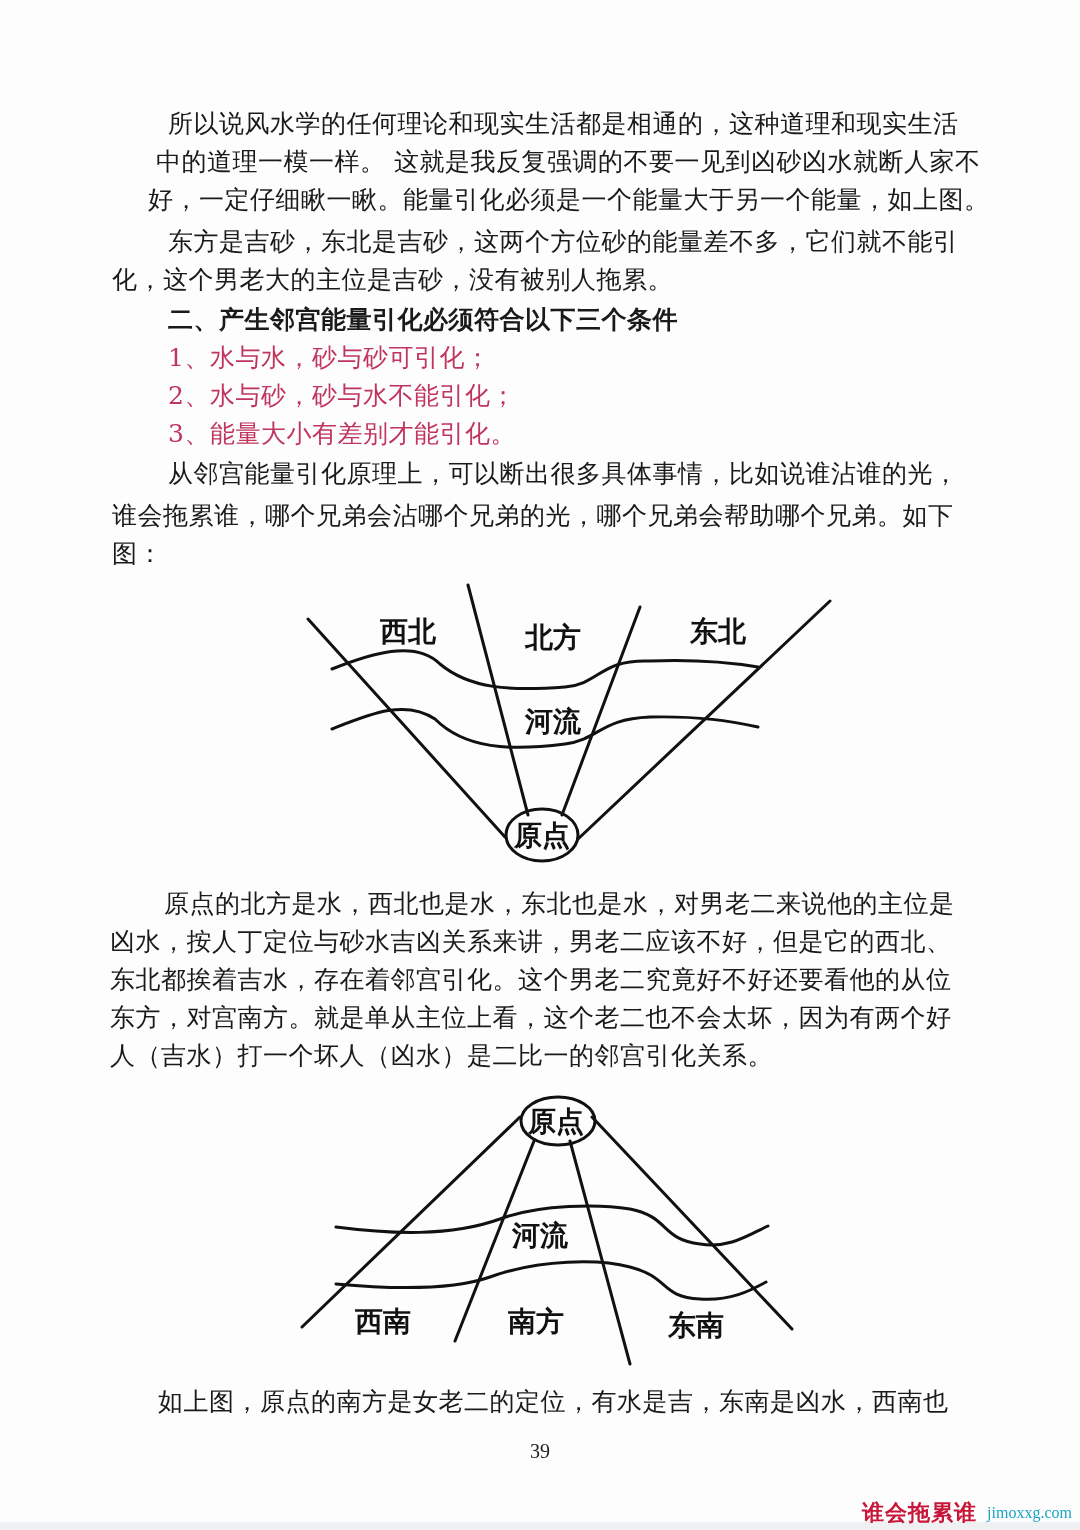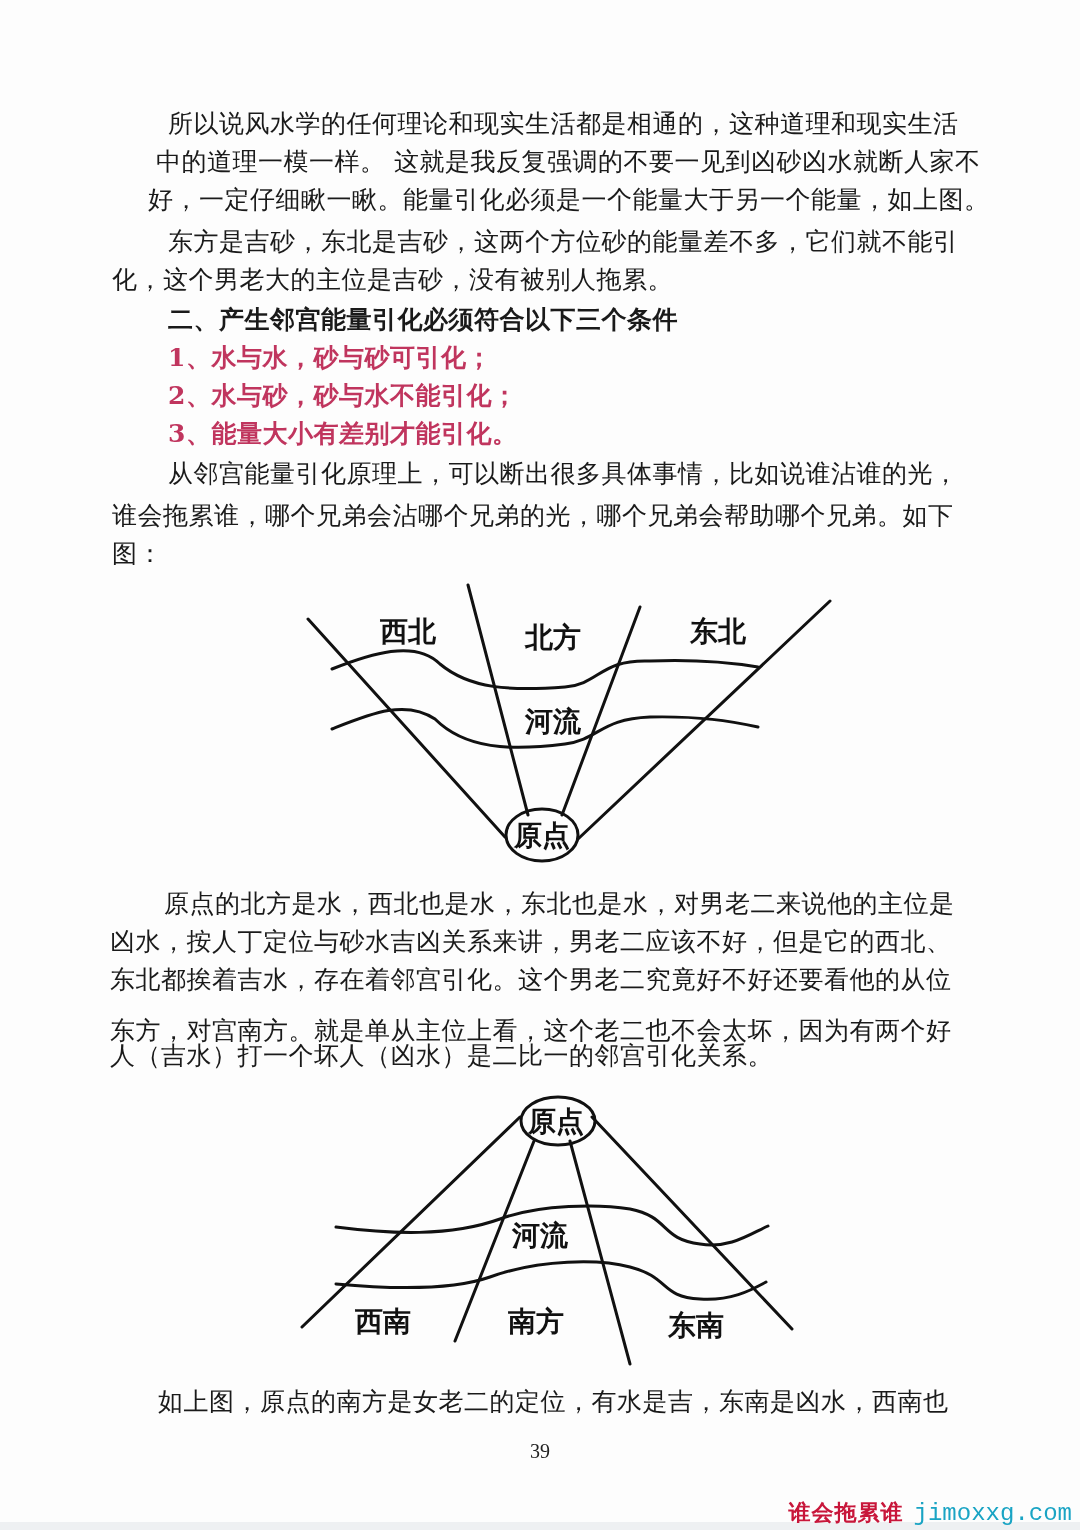--- a/index.html
+++ b/index.html
@@ -8,21 +8,21 @@
     background: #fdfdfd;
     font-family: "DejaVu Serif", "Liberation Serif", serif;
     color: #1a1a1a;
   }
   .page { position: absolute; left: 0; top: 4px; width: 1080px; height: 1530px; }
   .line {
     position: absolute; white-space: nowrap;
     font-size: 25px; line-height: 36px; letter-spacing: 0.5px;
   }
   .heading { font-weight: bold; }
-  .red { color: #c0355e; font-weight: bold; }
+  .red { color: #c0355e; font-weight: normal; }
   .diagram { position: absolute; }
   .diagram svg text {
     font-family: "DejaVu Serif", "Liberation Serif", serif;
     font-weight: bold; font-size: 28px; fill: #111;
   }
   .page-number {
     position: absolute; left: 0; width: 1080px; text-align: center; top: 1436px;
     font-family: "Liberation Serif", serif; font-size: 20px; color: #222;
   }
   .footer-bar {
@@ -30,21 +30,21 @@
   }
   .watermark {
     position: absolute; right: 8px; top: 1494px; height: 30px;
     display: flex; align-items: center; gap: 10px;
   }
   .wm-cn {
     font-family: "DejaVu Sans", sans-serif; font-weight: bold; font-size: 22px; color: #c8163a;
     letter-spacing: 1px;
   }
   .wm-en {
-    font-family: Liberation Mono, monospace; font-size: 24px; color: #1aa4c4;
+    font-family: Liberation Serif, serif; font-size: 16px; color: #1aa4c4;
   }
 </style>
 </head>
 <body>
 
 <div class="page">
 
   <div class="line" style="left:168px; top:102px;">所以说风水学的任何理论和现实生活都是相通的，这种道理和现实生活</div>
   <div class="line" style="left:112px; top:140px;margin-left:44px;">中的道理一模一样。 这就是我反复强调的不要一见到凶砂凶水就断人家不</div>
   <div class="line" style="left:112px; top:178px;margin-left:36px;">好，一定仔细瞅一瞅。能量引化必须是一个能量大于另一个能量，如上图。</div>
@@ -80,21 +80,21 @@
       <text x="225" y="68">北方</text>
       <text x="390" y="62">东北</text>
       <text x="225" y="152">河流</text>
       <text x="214" y="266">原点</text>
     </svg>
   </div>
 
   <div class="line" style="left:164px; top:882px;">原点的北方是水，西北也是水，东北也是水，对男老二来说他的主位是</div>
   <div class="line" style="left:110px; top:920px;">凶水，按人丁定位与砂水吉凶关系来讲，男老二应该不好，但是它的西北、</div>
   <div class="line" style="left:110px; top:958px;">东北都挨着吉水，存在着邻宫引化。这个男老二究竟好不好还要看他的从位</div>
-  <div class="line" style="left:110px; top:996px;margin-top:13px;">东方，对宫南方。就是单从主位上看，这个老二也不会太坏，因为有两个好</div>
+  <div class="line" style="left:110px; top:996px;">东方，对宫南方。就是单从主位上看，这个老二也不会太坏，因为有两个好</div>
   <div class="line" style="left:110px; top:1034px;">人（吉水）打一个坏人（凶水）是二比一的邻宫引化关系。</div>
 
   <div class="diagram" style="left:300px; top:1085px; width:520px; height:290px;">
     <svg width="520" height="290" viewBox="0 0 520 290" xmlns="http://www.w3.org/2000/svg">
       <g fill="none" stroke="#111" stroke-width="3" stroke-linecap="round">
 
         <line x1="220" y1="28" x2="2" y2="238"></line>
         <line x1="234" y1="52" x2="155" y2="252"></line>
         <line x1="270" y1="52" x2="330" y2="275"></line>
         <line x1="292" y1="28" x2="492" y2="240"></line>

